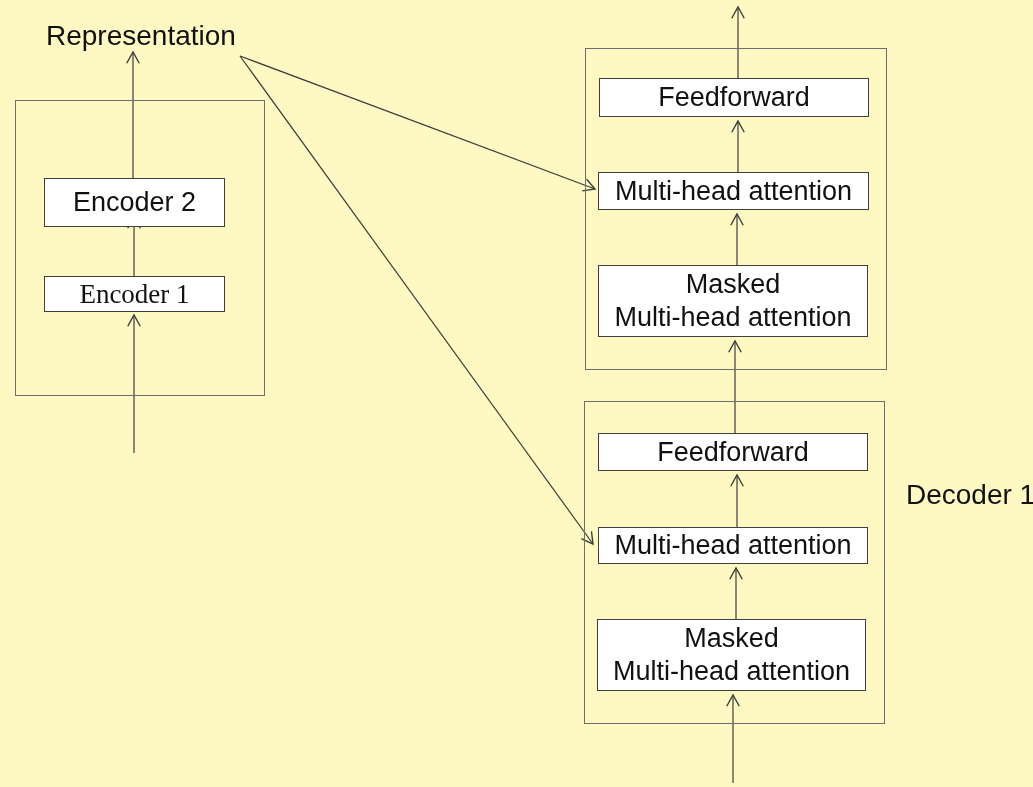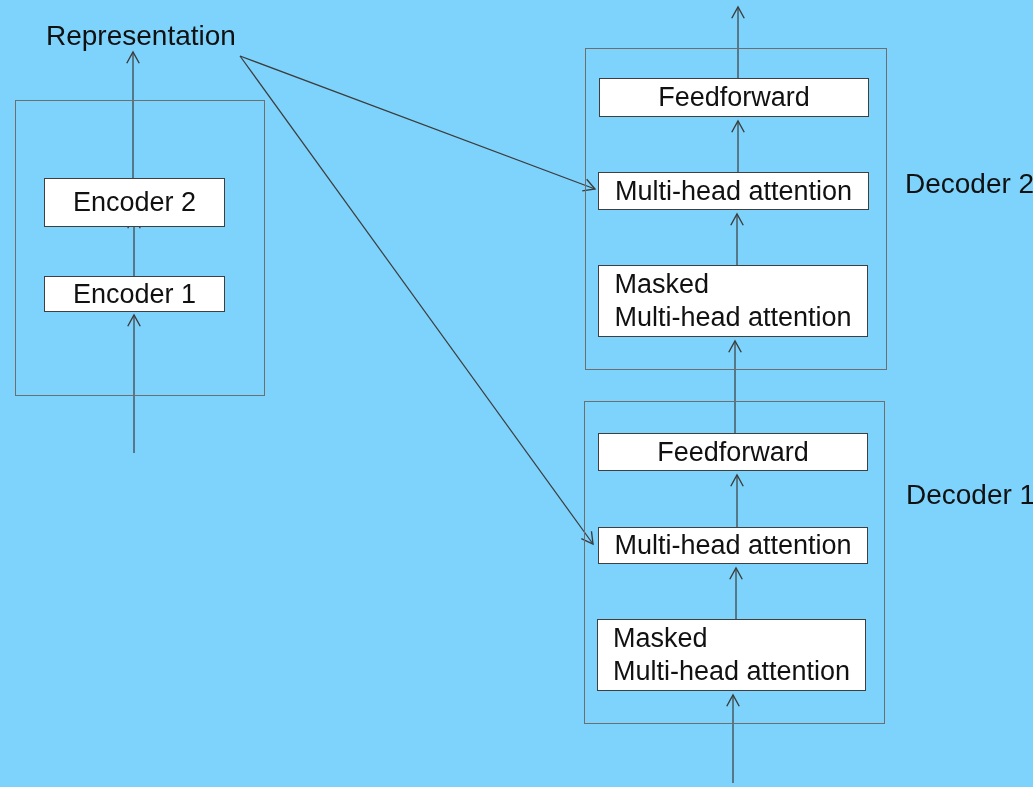--- a/index.html
+++ b/index.html
@@ -5,21 +5,21 @@
   html, body {
     margin: 0;
     padding: 0;
     background: #ffffff;
     font-family: "Liberation Sans", "DejaVu Sans", sans-serif;
   }
   #canvas {
     position: relative;
     width: 1033px;
     height: 787px;
-    background: #7dd3fc;
+    background: #fef9c3;
     overflow: hidden;
   }
   #connector-layer {
     position: absolute;
     left: 0;
     top: 0;
     width: 1033px;
     height: 787px;
     pointer-events: none;
   }
@@ -30,21 +30,21 @@
     box-sizing: border-box;
   }
   .node-box {
     position: absolute;
     border: 1px solid #3f3f3f;
     background: #ffffff;
     box-sizing: border-box;
     display: flex;
     align-items: center;
     justify-content: center;
-    text-align: left;
+    text-align: center;
     font-size: 27px;
     line-height: 1.22;
     color: #111111;
     white-space: pre-line;
   }
   .free-label {
     position: absolute;
     font-size: 28px;
     color: #111111;
     white-space: nowrap;
@@ -76,26 +76,25 @@
 
       <line x1="735" y1="433" x2="735" y2="341" marker-end="url(#arrowhead)"></line>
 
       <line x1="737" y1="265" x2="737" y2="214" marker-end="url(#arrowhead)"></line>
       <line x1="738" y1="172" x2="738" y2="121" marker-end="url(#arrowhead)"></line>
       <line x1="738" y1="78" x2="738" y2="7" marker-end="url(#arrowhead)"></line>
     </g>
   </svg>
 
   <div class="free-label" style="left:46px; top:20px;">Representation</div>
-  <div class="free-label" style="left:905px; top:168px;">Decoder 2</div>
   <div class="free-label" style="left:906px; top:479px;">Decoder 1</div>
 
   <div class="container-box" style="left:15px; top:100px; width:250px; height:296px;"></div>
   <div class="node-box" style="left:44px; top:178px; width:181px; height:49px;">Encoder 2</div>
-  <div class="node-box" style="left:44px; top:276px; width:181px; height:36px;">Encoder 1</div>
+  <div class="node-box" style="left:44px; top:276px; width:181px; height:36px;font-family:Liberation Serif, serif;">Encoder 1</div>
 
   <div class="container-box" style="left:585px; top:48px; width:302px; height:322px;"></div>
   <div class="node-box" style="left:599px; top:78px; width:270px; height:39px;">Feedforward</div>
   <div class="node-box" style="left:598px; top:172px; width:271px; height:38px;">Multi-head attention</div>
   <div class="node-box" style="left:598px; top:265px; width:270px; height:72px;">Masked
 Multi-head attention</div>
 
   <div class="container-box" style="left:584px; top:401px; width:301px; height:323px;"></div>
   <div class="node-box" style="left:598px; top:433px; width:270px; height:38px;">Feedforward</div>
   <div class="node-box" style="left:598px; top:527px; width:270px; height:37px;">Multi-head attention</div>

